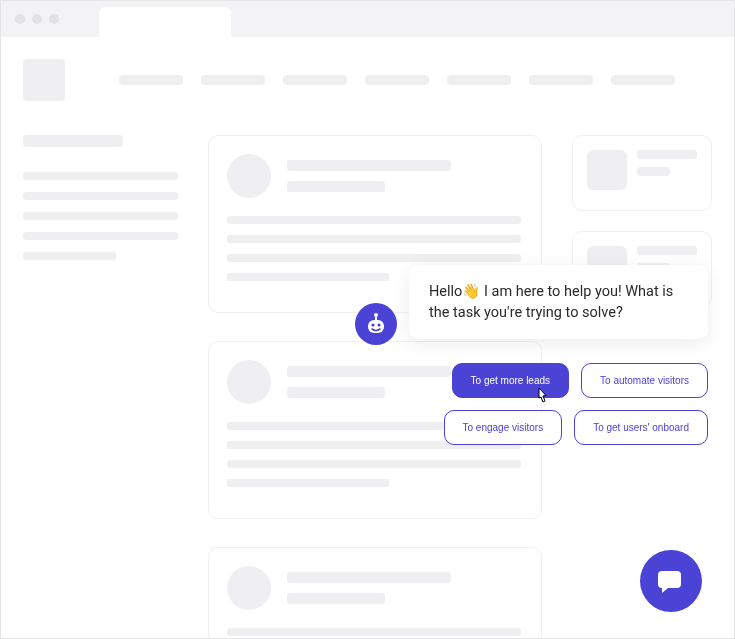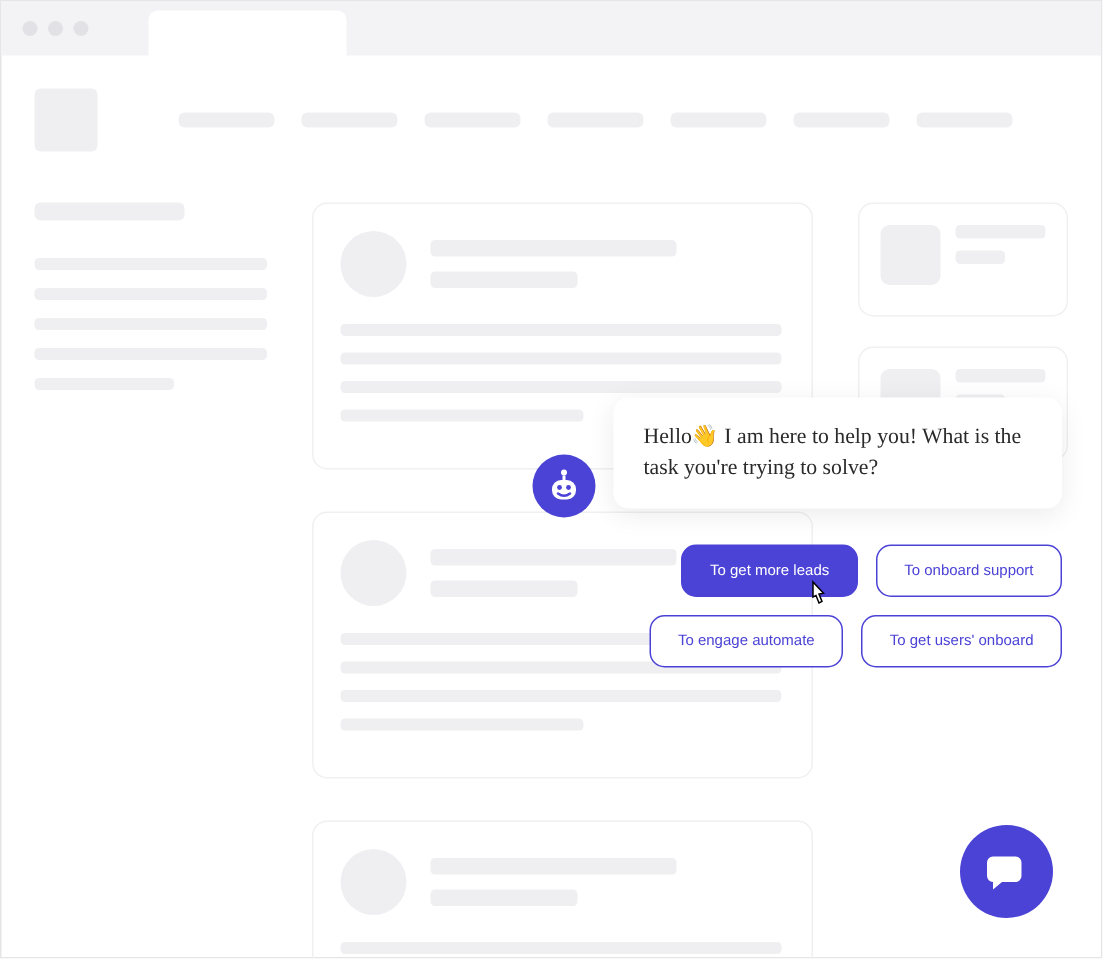--- a/index.html
+++ b/index.html
@@ -192,21 +192,20 @@
     
     .bot-bubble {
       background: #fff;
       border-radius: 10px;
       padding: 16px 20px;
       box-shadow: 0 4px 18px rgba(0,0,0,0.08);
       font-size: 14.5px;
       line-height: 1.45;
       color: #2a2a2a;
       flex: 1;
-      font-family: Liberation Serif, serif;
     }
     
     .quick-replies {
       display: flex;
       flex-wrap: wrap;
       gap: 12px;
       justify-content: flex-end;
       margin-top: 18px;
       padding-left: 20px;
     }
@@ -374,22 +373,22 @@
       </div>
       <div class="bot-bubble">
         <span>Hello</span><span>👋</span><span> I am here to help you! What is the task you're trying to solve?</span>
       </div>
     </div>
 
     <div class="quick-replies" id="quick-replies">
         <button class="quick-reply selected">To get more leads<span class="cursor-icon"><svg width="18" height="20" viewBox="0 0 18 20">
               <path d="M5 2 v10 l2 -1 l2 5 l2 -1 l-2 -5 l3 -0.5 z" fill="#fff" stroke="#000" stroke-width="1"></path>
             </svg></span></button>
-        <button class="quick-reply">To onboard support</button>
-        <button class="quick-reply">To engage automate</button>
+        <button class="quick-reply">To automate visitors</button>
+        <button class="quick-reply">To engage visitors</button>
         <button class="quick-reply">To get users' onboard</button>
       </div>
   </div>
 
   <div class="chat-launcher">
     <svg width="30" height="30" viewBox="0 0 30 30">
       <path d="M6 5 h15 a4 4 0 0 1 4 4 v9 a4 4 0 0 1 -4 4 h-9 l-6 5 v-5 a4 4 0 0 1 -4 -4 v-9 a4 4 0 0 1 4 -4 z" fill="#fff"></path>
     </svg>
   </div>
 

